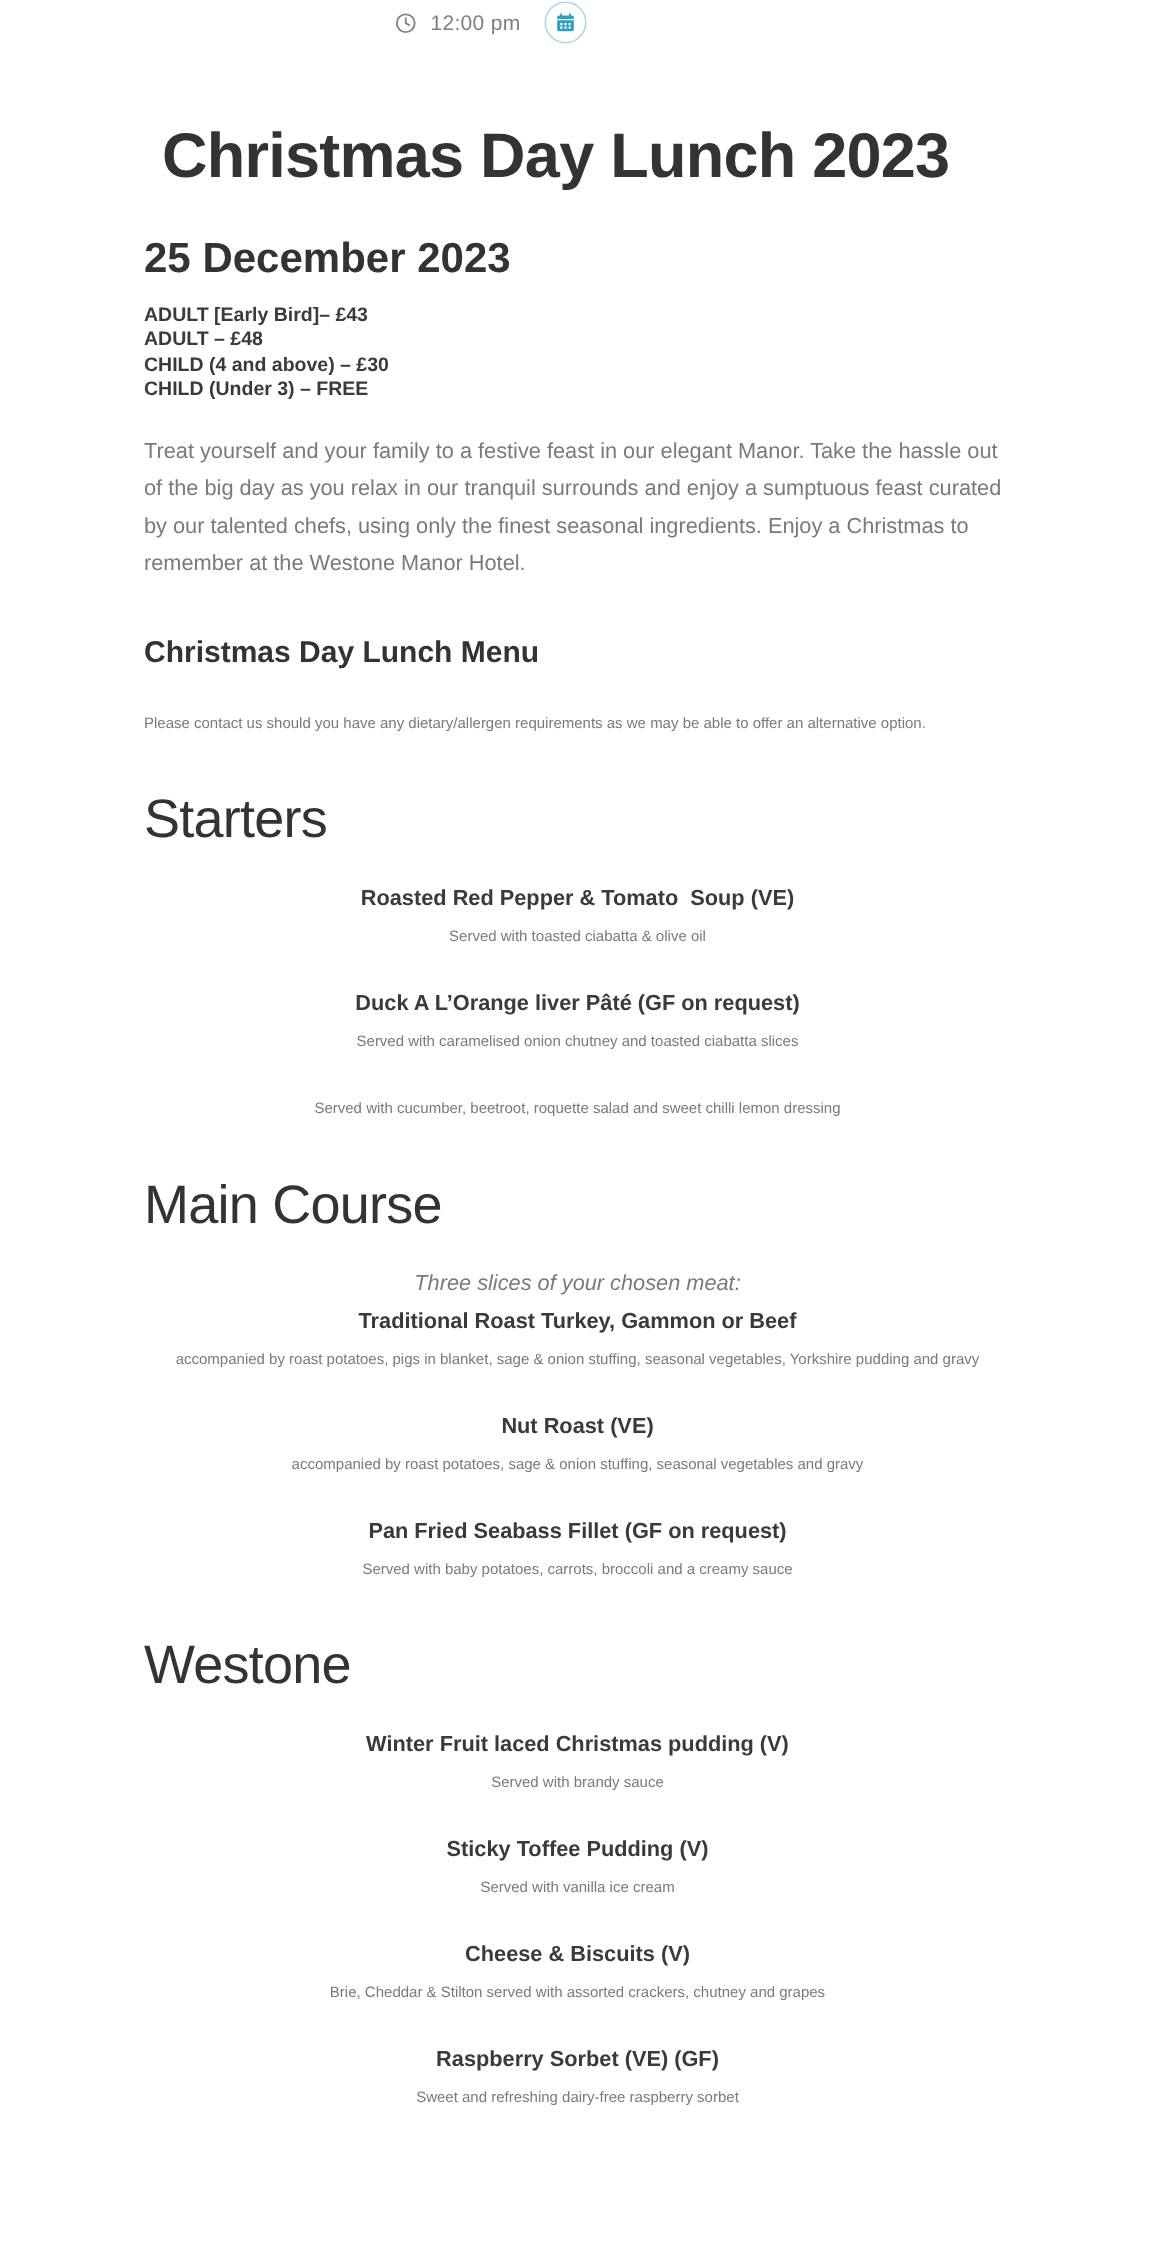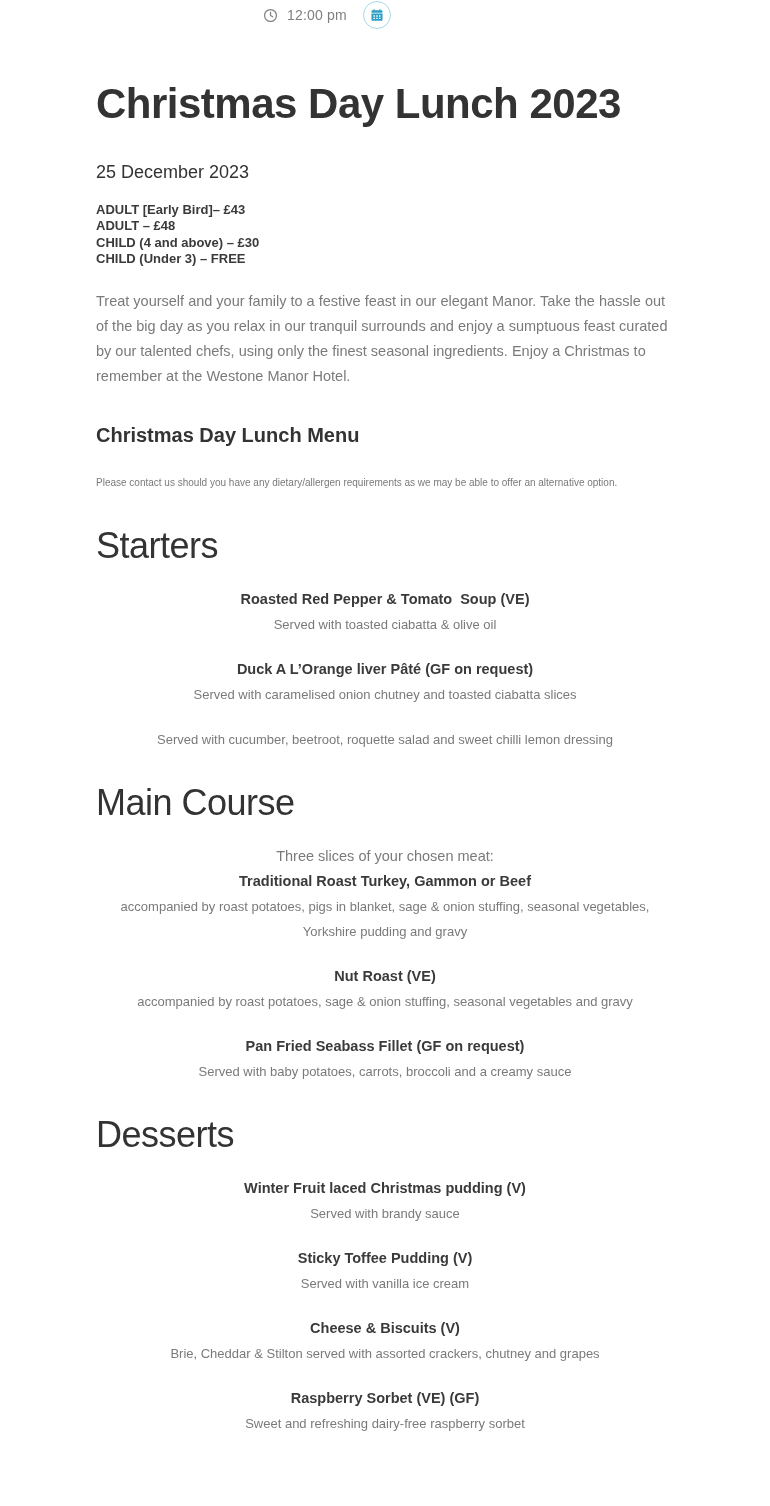--- a/index.html
+++ b/index.html
@@ -41,25 +41,25 @@
   .calendar-icon svg { width: 14px; height: 14px; display: block; }
 
   .content { padding: 0 96px; }
 
   .page-title {
     font-size: 42px;
     font-weight: bold;
     color: #333333;
     letter-spacing: -0.5px;
     line-height: 48px;
-    margin: 50px 0 0 0;
+    margin: 50px 0 0 12px;
   }
   .event-date {
-    font-size: 18px;
-    font-weight: normal;
+    font-size: 28px;
+    font-weight: bold;
     color: #333333;
     line-height: 28px;
     margin: 30px 0 0 0;
   }
   .pricing {
     margin-top: 16px;
     font-size: 13px;
     font-weight: bold;
     color: #3a3a3a;
     line-height: 16.4px;
@@ -86,35 +86,36 @@
   }
   .section-heading {
     font-size: 36px;
     font-weight: normal;
     color: #333333;
     line-height: 42px;
     letter-spacing: -0.5px;
     margin: 30px 0 20px 0;
   }
   .course-note {
+    font-style: italic;
     color: #7a7a7a;
     font-size: 14.5px;
     line-height: 25px;
   }
   .menu-item { margin: 0 0 20px 0; text-align: center; }
   .menu-item .name {
     font-weight: bold;
     color: #3a3a3a;
     font-size: 14.5px;
     line-height: 25px;
     white-space: pre-wrap;
   }
   .menu-item .desc {
     color: #7a7a7a;
-    font-size: 13px;
+    font-size: 10px;
     line-height: 25px;
   }
 </style>
 </head>
 <body>
 
 <div class="topbar">
   <span class="clock-icon">
     <svg viewBox="0 0 24 24" fill="none" stroke="currentColor" stroke-width="2">
       <circle cx="12" cy="12" r="9.5"></circle>
@@ -174,21 +175,21 @@
   </div>
   <div class="menu-item">
     <div class="name">Nut Roast (VE)</div>
     <div class="desc">accompanied by roast potatoes, sage &amp; onion stuffing, seasonal vegetables and gravy</div>
   </div>
   <div class="menu-item">
     <div class="name">Pan Fried Seabass Fillet (GF on request)</div>
     <div class="desc">Served with baby potatoes, carrots, broccoli and a creamy sauce</div>
   </div>
 
-  <h2 class="section-heading">Desserts</h2>
+  <h2 class="section-heading">Westone</h2>
 
   <div class="menu-item">
     <div class="name">Winter Fruit laced Christmas pudding (V)</div>
     <div class="desc">Served with brandy sauce</div>
   </div>
   <div class="menu-item">
     <div class="name">Sticky Toffee Pudding (V)</div>
     <div class="desc">Served with vanilla ice cream</div>
   </div>
   <div class="menu-item">

